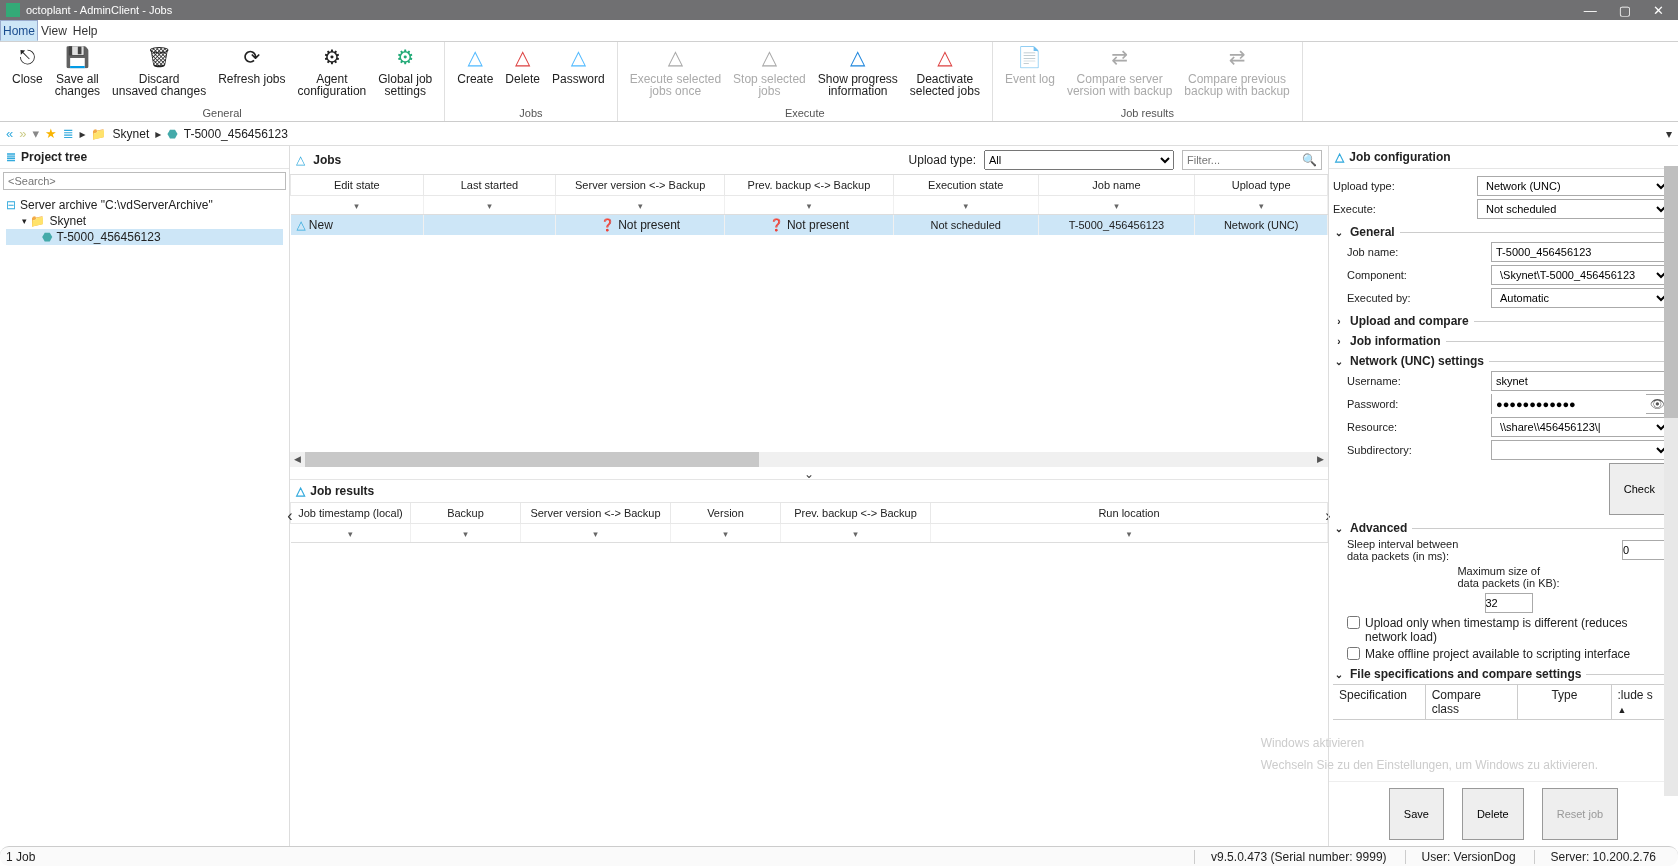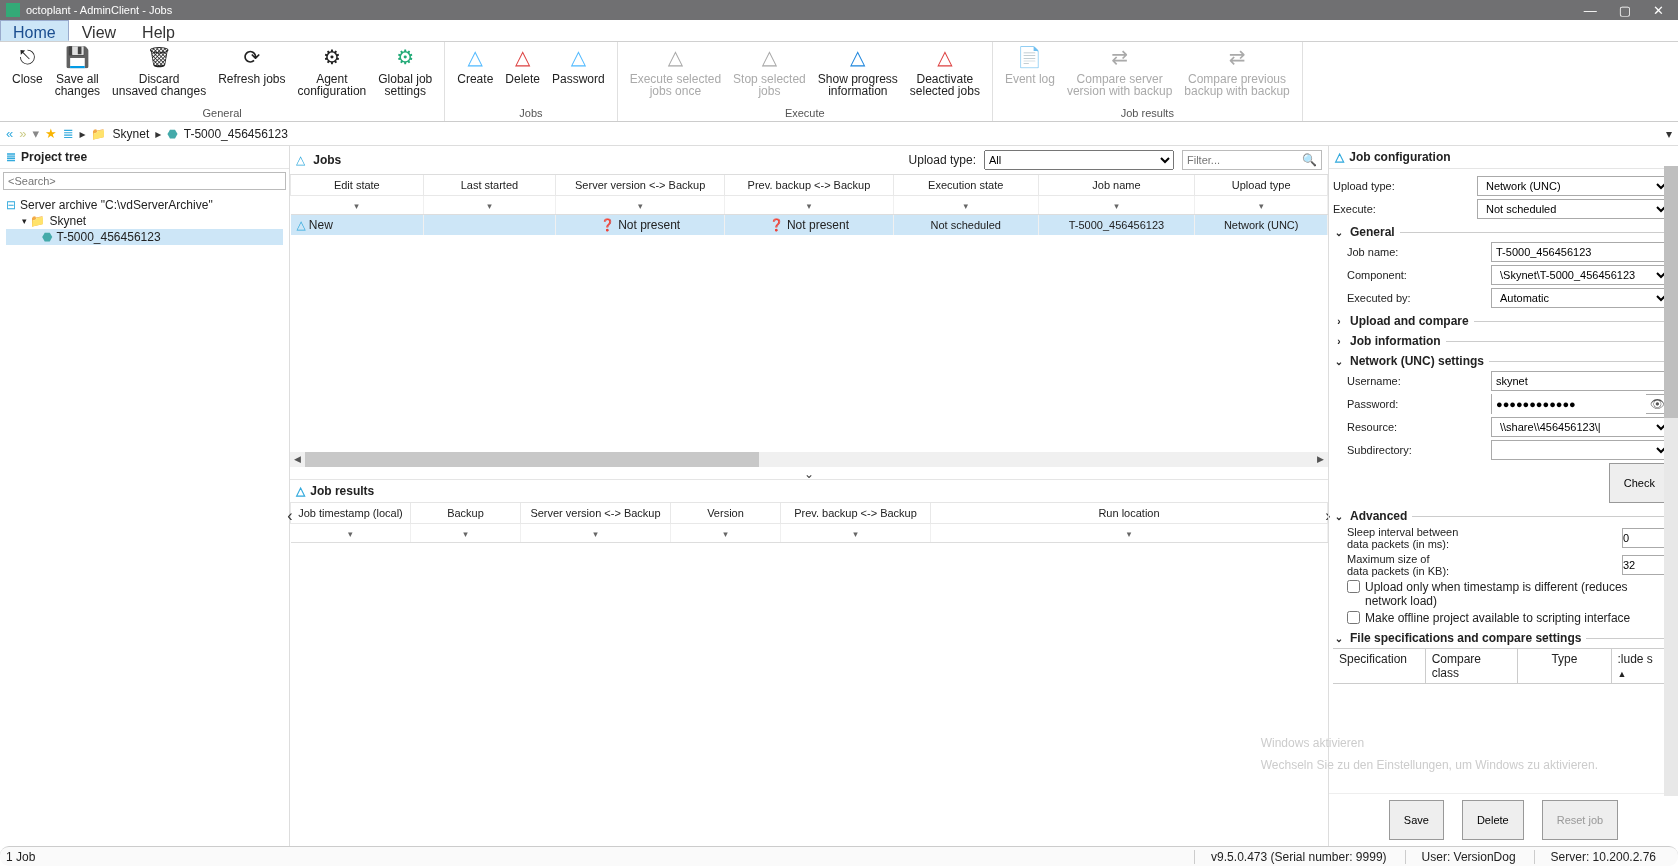--- a/index.html
+++ b/index.html
@@ -7,21 +7,21 @@
 
 
 .titlebar { height:20px; background:#707072; color:#fff; display:flex; align-items:center; padding:0 6px; }
 .titlebar .app-icon { width:14px; height:14px; background:#3a7; margin-right:6px; }
 .titlebar .title { flex:1; font-size:11px; }
 .titlebar .win-btns { display:flex; gap:22px; margin-right:8px; }
 .titlebar .win-btn { color:#fff; font-size:13px; cursor:default; }
 
 
 .doc-tabs { height:22px; background:#fff; display:flex; border-bottom:1px solid #d0d0d0; }
-.doc-tab { padding:3px 12px; font-size:16px; color:#333; border:1px solid transparent; }
+.doc-tab { padding:3px 2px; font-size:12px; color:#333; border:1px solid transparent; }
 .doc-tab.active { background:#cde6f7; border:1px solid #9ac; border-bottom:1px solid #cde6f7; color:#1a4d8f; }
 
 
 .ribbon { display:flex; background:#fff; border-bottom:1px solid #ccc; height:80px; }
 .ribbon-group { border-right:1px solid #e0e0e0; padding:2px 6px 0 6px; display:flex; flex-direction:column; }
 .ribbon-items { display:flex; align-items:flex-start; flex:1; }
 .ribbon-item { display:flex; flex-direction:column; align-items:center; padding:0 6px; text-align:center; font-size:11px; line-height:12px; cursor:default; }
 .ribbon-item.disabled { color:#aaa; }
 .ribbon-item .ric { width:26px; height:26px; margin-bottom:3px; display:flex; align-items:center; justify-content:center; font-size:20px; }
 .ribbon-group-label { text-align:center; font-size:11px; color:#555; padding-bottom:2px; }
@@ -77,21 +77,21 @@
 .right-pane .vscrollbar { position:absolute; right:0; top:20px; bottom:50px; width:14px; background:#e8e8e8; }
 .right-pane .vscrollbar .vthumb { background:#bfbfbf; width:100%; height:40%; }
 
 .form-row { display:flex; align-items:center; margin:3px 0; gap:4px; }
 .form-row label { width:140px; font-size:11px; }
 .form-row input[type=text], .form-row input[type=password], .form-row select { flex:1; height:20px; font-size:11px; border:1px solid #aaa; padding:0 4px; background:#fff; }
 .form-row input[type=number] { width:48px; height:20px; font-size:11px; border:1px solid #aaa; text-align:left; }
 .section-head { display:flex; align-items:center; gap:5px; font-weight:bold; font-size:12px; margin:6px 0 3px 0; }
 .section-head .line { flex:1; height:1px; background:#ccc; }
 .chev { display:inline-block; width:12px; text-align:center; font-size:10px; }
-.btn { border:1px solid #999; background:#eee; padding:13px 14px; font-size:11px; cursor:default; }
+.btn { border:1px solid #999; background:#eee; padding:19px 14px; font-size:11px; cursor:default; }
 .btn-row { display:flex; justify-content:center; gap:18px; padding:6px 0; border-top:1px solid #eee; }
 .check-row { display:flex; align-items:flex-start; gap:5px; font-size:11px; margin:3px 0 3px 14px; }
 .spec-head { display:flex; border-top:1px solid #ccc; border-bottom:1px solid #ccc; font-size:11px; }
 .spec-head div { padding:3px 6px; border-right:1px solid #ccc; }
 
 
 .watermark { position:absolute; right:80px; bottom:90px; color:#ccc; font-size:17px; pointer-events:none; text-align:left; line-height:22px; }
 
 
 .statusbar { position:absolute; bottom:0; left:0; right:0; height:20px; border-top:1px solid #ccc; display:flex; align-items:center; font-size:11px; padding:0 6px; background:#fafafa;border-radius:9px; }
@@ -432,21 +432,21 @@
       <div class="section-head">
           <span class="chev">⌄</span>
           <span>Advanced</span>
           <span class="line"></span>
         </div>
       <div class="form-row" style="padding-left:14px;">
           <label style="white-space:pre; width:auto; flex:1;">Sleep interval between
 data packets (in ms):</label>
           <input type="number" value="0" style="">
         </div>
-      <div class="form-row" style="padding-left:14px;">
+      <div class="form-row" style="padding-left:14px;flex-direction:column;">
           <label style="white-space:pre; width:auto; flex:1;">Maximum size of
 data packets (in KB):</label>
           <input type="number" value="32" style="">
         </div>
       <div class="check-row">
           <input type="checkbox" style="">
           <span>Upload only when timestamp is different (reduces network load)</span>
         </div>
       <div class="check-row">
           <input type="checkbox" style="">

